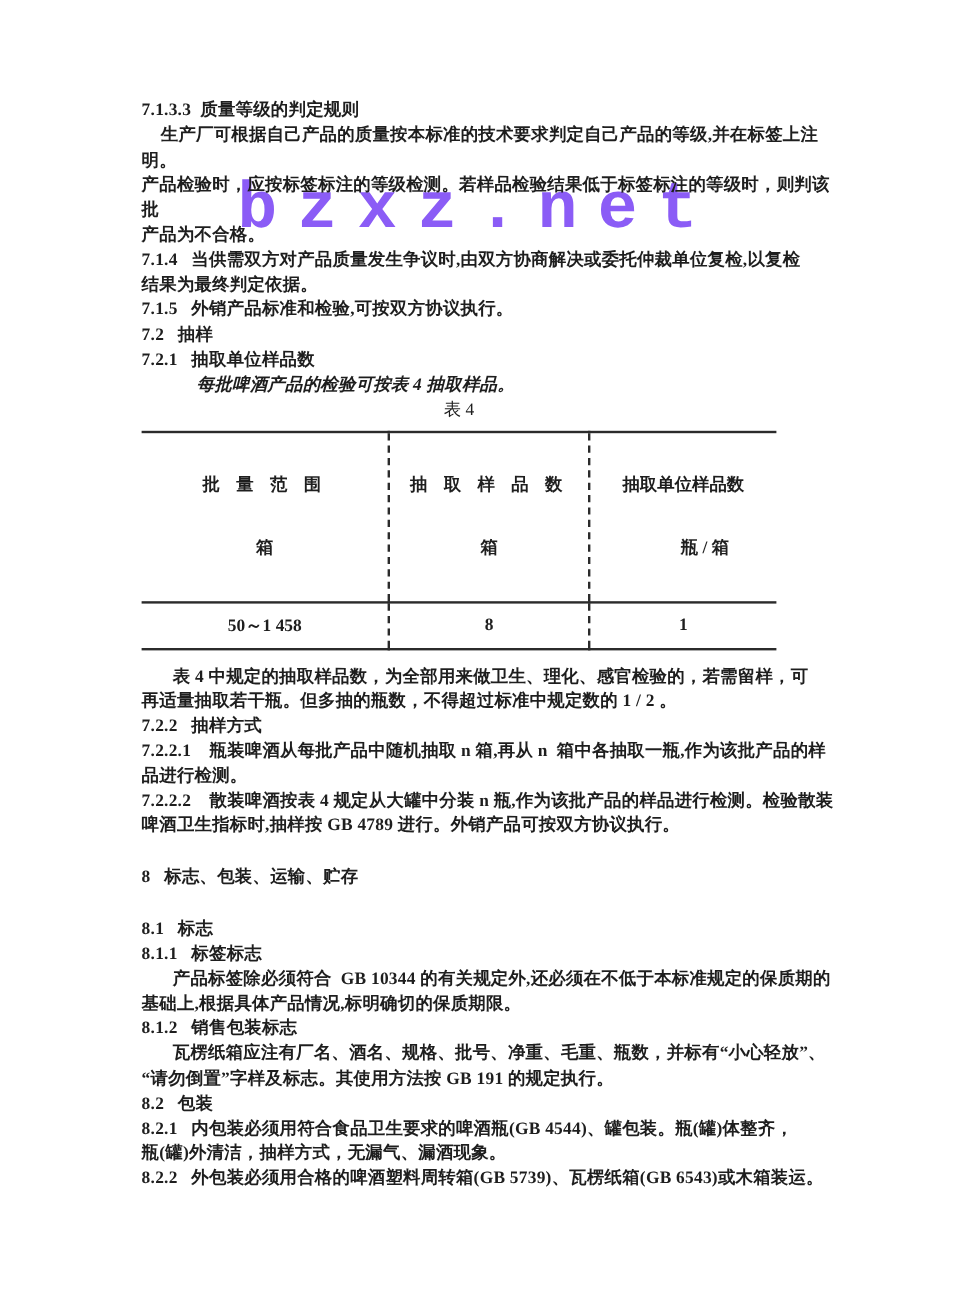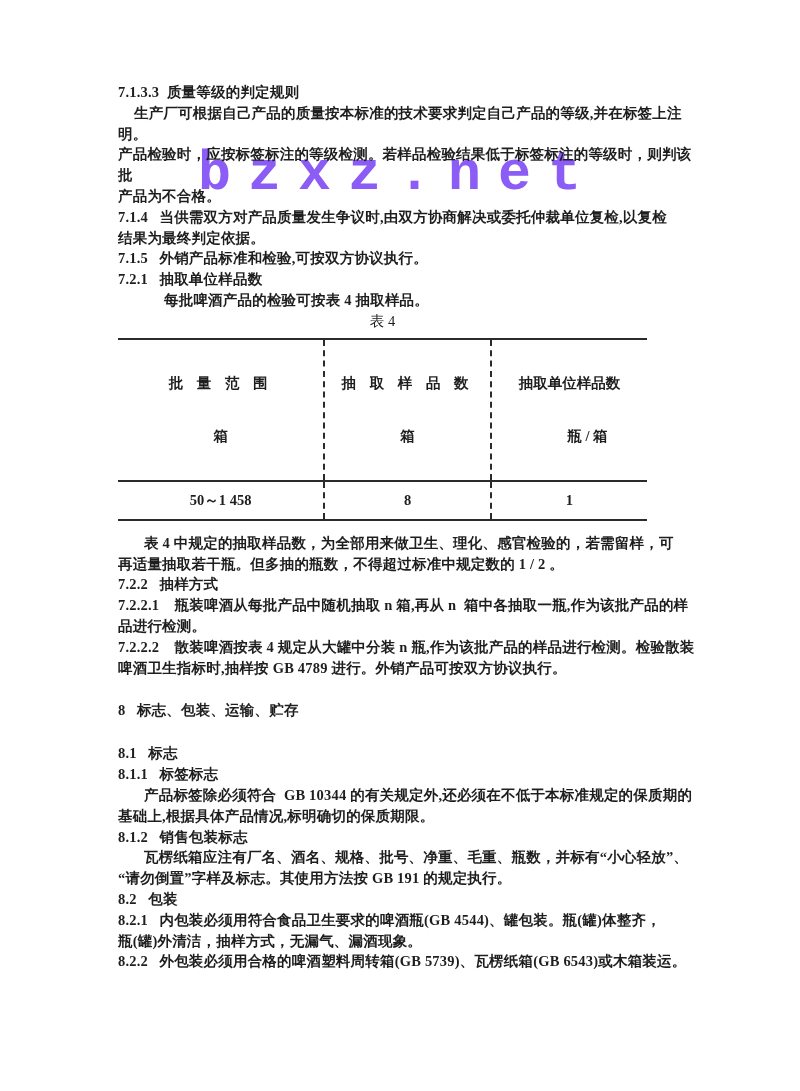--- a/index.html
+++ b/index.html
@@ -15,21 +15,21 @@
     font-weight:700; font-size:55px; letter-spacing:17px;
     color:#8b5cf6; user-select:none;text-align:right;
   }
   .content { position:absolute; left:118px; top:82px; width:575px; z-index:1; }
   .line {
     font-size:14.5px; line-height:20.8px; height:20.8px;
     font-weight:700; white-space:pre; letter-spacing:0.2px;
   }
   .i1 { padding-left:16px; }
   .i2 { padding-left:26px; }
-  .i3 { padding-left:46px; }
+  .i3 { padding-left:46px;font-style:italic; }
   .caption {
     width:529px; height:21px; line-height:21px; text-align:center;
     font-size:14.5px; font-weight:400; white-space:pre;
   }
   table.sampling {
     width:529px; margin-top:6px; margin-bottom:12px;
     border-collapse:collapse; table-layout:fixed;
     border-top:2px solid #2b2b2b; border-bottom:2px solid #2b2b2b;
   }
   table.sampling col.c1 { width:39%; }
@@ -64,20 +64,21 @@
 
     <div class="line">7.1.3.3  质量等级的判定规则</div>
     <div class="line i1">生产厂可根据自己产品的质量按本标准的技术要求判定自己产品的等级,并在标签上注</div>
     <div class="line">明。</div>
     <div class="line">产品检验时，应按标签标注的等级检测。若样品检验结果低于标签标注的等级时，则判该</div>
     <div class="line">批</div>
     <div class="line">产品为不合格。</div>
     <div class="line">7.1.4   当供需双方对产品质量发生争议时,由双方协商解决或委托仲裁单位复检,以复检</div>
     <div class="line">结果为最终判定依据。</div>
     <div class="line">7.1.5   外销产品标准和检验,可按双方协议执行。</div>
+    <div class="line">7.2   抽样</div>
     <div class="line">7.2.1   抽取单位样品数</div>
     <div class="line i3">每批啤酒产品的检验可按表 4 抽取样品。</div>
 
     <div class="caption">表 4</div>
 
     <table class="sampling">
       <colgroup>
           <col class="c1">
           <col class="c2">
           <col class="c3">

